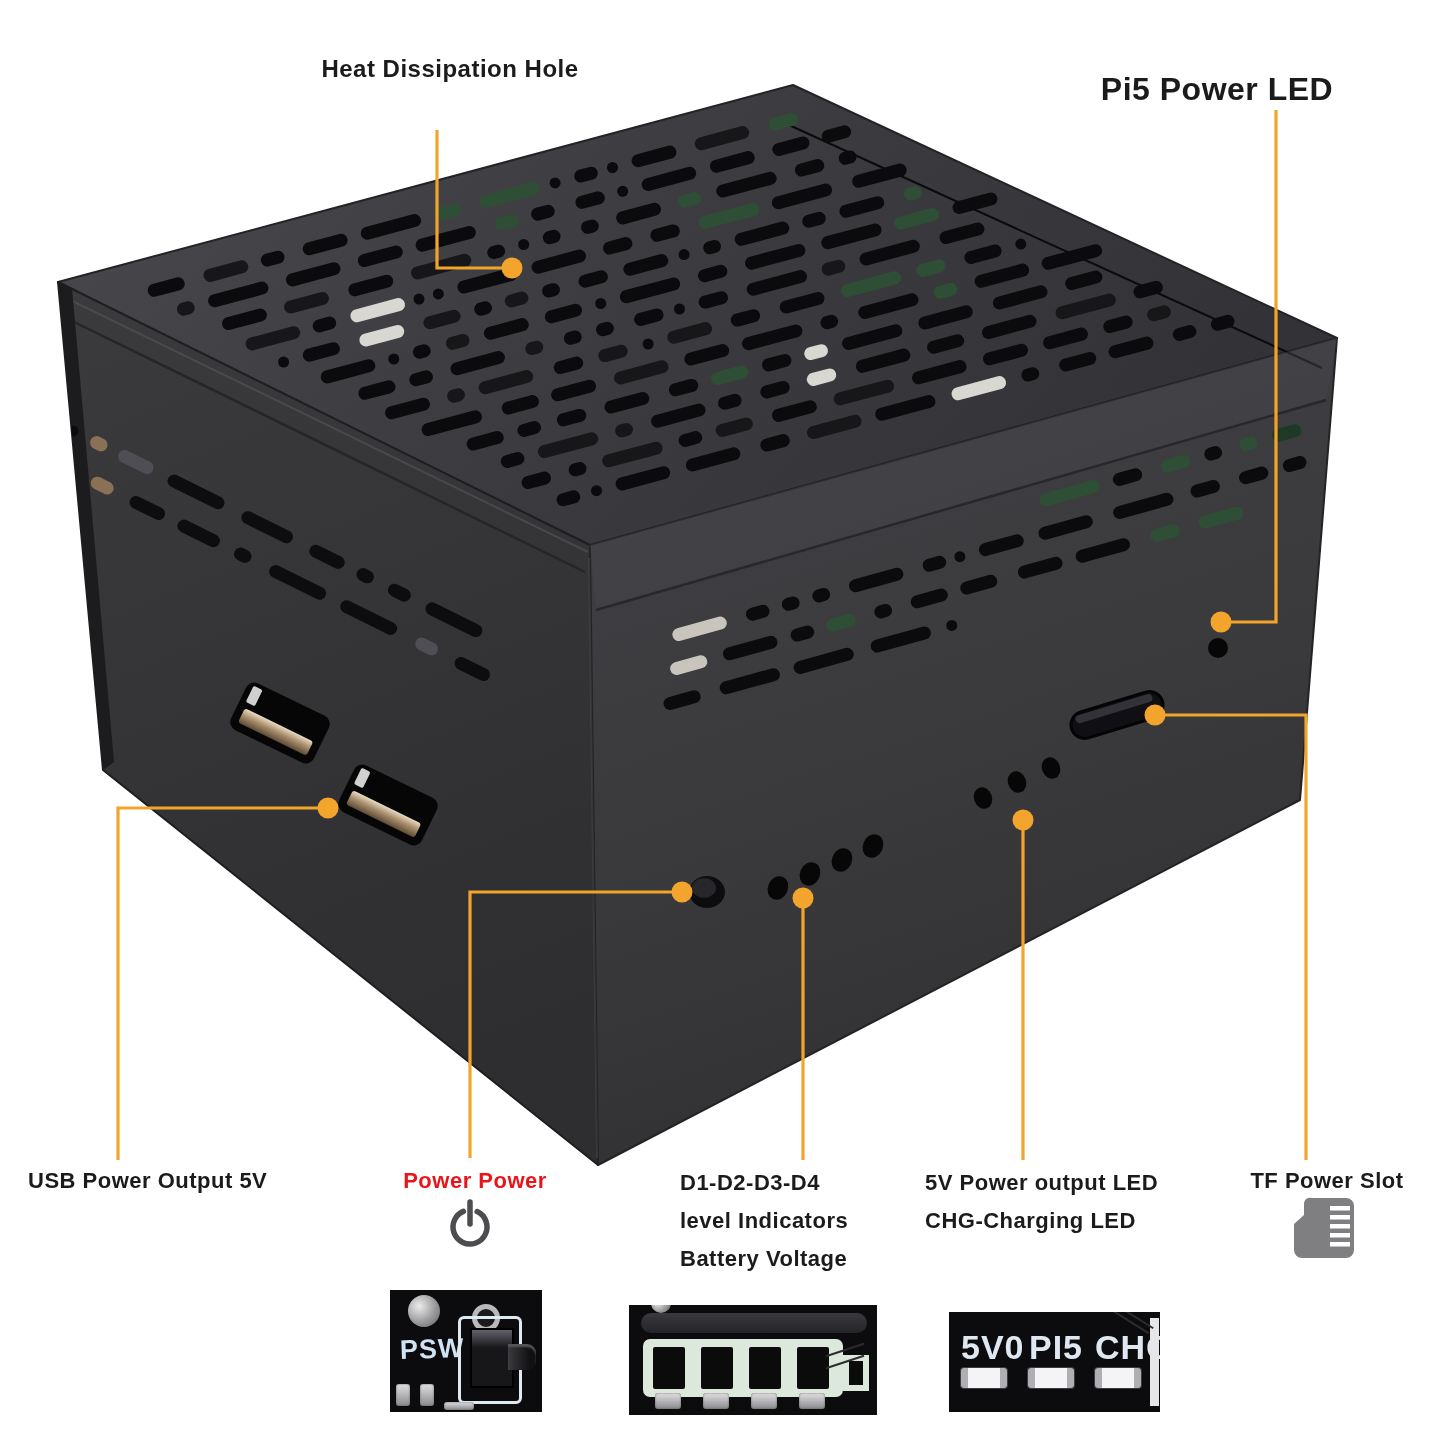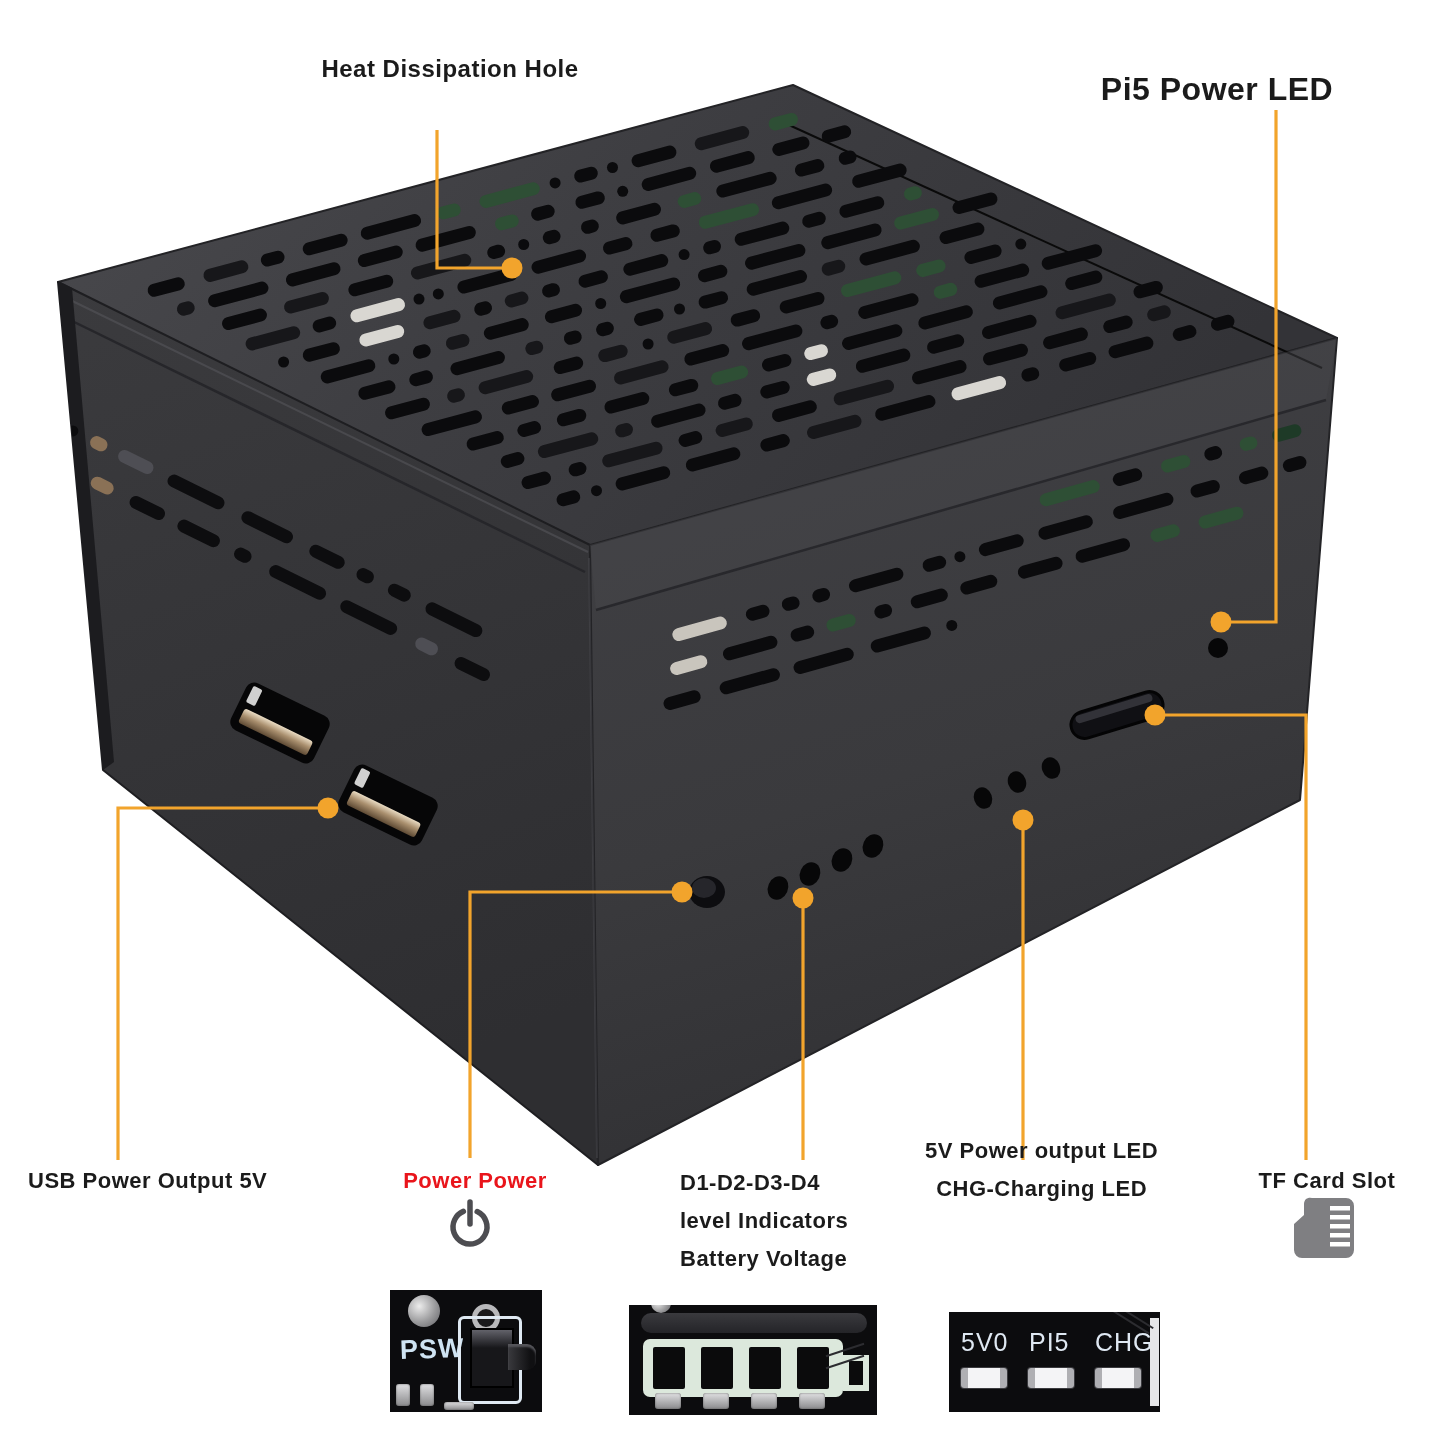--- a/index.html
+++ b/index.html
@@ -25,21 +25,21 @@
   .btn-body{background:linear-gradient(#62626A,#17171A 32%);border:2px solid #000;}
   .btn-plunger{background:linear-gradient(90deg,#3A3A3E,#101012 80%);border-radius:0 9px 9px 0;box-shadow:inset 0 3px 2px #55555A;}
   .pad{background:linear-gradient(#E0E0E2,#8A8A8C);border-radius:3px;box-shadow:inset 0 0 2px #555;}
   
   .bar-top{background:linear-gradient(#3A3A3E,#242428);border-radius:10px;}
   .gauge{background:#DCE8DC;border-radius:7px;}
   .gauge-bar{background:#0B0B0C;border-radius:2px;}
   .gauge-nub{border:6px solid #DCE8DC;background:#0B0B0C;}
   .trace{background:#2C2C30;height:2px;}
   
-  .led-text{color:#DFE8F2;font-weight:normal;font-size:25px;letter-spacing:1px;}
+  .led-text{color:#DFE8F2;font-weight:bold;font-size:34px;letter-spacing:1px;}
   .led-chip{background:linear-gradient(90deg,#AFAFB3 0 16%,#F4F4F6 16% 84%,#AFAFB3 84%);border-radius:3px;box-shadow:0 0 0 1px #3A3A3E;}
   .edge-strip{background:#E6E6E8;}
 </style>
 </head>
 <body>
 
 <svg id="scene" width="1445" height="1445" viewBox="0 0 1445 1445">
   <defs>
     <linearGradient id="topG" x1="0" y1="0" x2="1" y2="0.35">
       <stop offset="0" stop-color="#4A4A4E"></stop>
@@ -386,26 +386,26 @@
 <div class="lbl" style="left:28px;top:1168px;">USB Power Output 5V</div>
 
 <div class="lbl red center" style="left:475px;top:1168px;">Power Power</div>
 
 <div class="lbl" style="left:680px;top:1164px;">
   <span class="ln">D1-D2-D3-D4</span>
   <span class="ln">level Indicators</span>
   <span class="ln">Battery Voltage</span>
 </div>
 
-<div class="lbl" style="left:925px;top:1132px;text-align:center;">
+<div class="lbl" style="left:925px;top:1164px;">
   <span class="ln">5V Power output LED</span>
   <span class="ln">CHG-Charging LED</span>
 </div>
 
-<div class="lbl center" style="left:1327px;top:1168px;">TF Card Slot</div>
+<div class="lbl center" style="left:1327px;top:1168px;">TF Power Slot</div>
 
 <div class="photo" style="left:390px;top:1290px;width:152px;height:122px;">
   <div class="screw" style="left:18px;top:5px;width:32px;height:32px;"></div>
   <div class="screw-ring" style="left:82px;top:14px;width:18px;height:18px;"></div>
   <span class="psw-text" style="left:10px;top:44px;">PSW</span>
   <div class="bracket" style="left:68px;top:26px;width:58px;height:82px;"></div>
   <div class="btn-body" style="left:80px;top:38px;width:40px;height:56px;"></div>
   <div class="btn-plunger" style="left:118px;top:54px;width:28px;height:26px;"></div>
   <div class="pad" style="left:6px;top:94px;width:14px;height:22px;"></div>
   <div class="pad" style="left:30px;top:94px;width:14px;height:22px;"></div>

